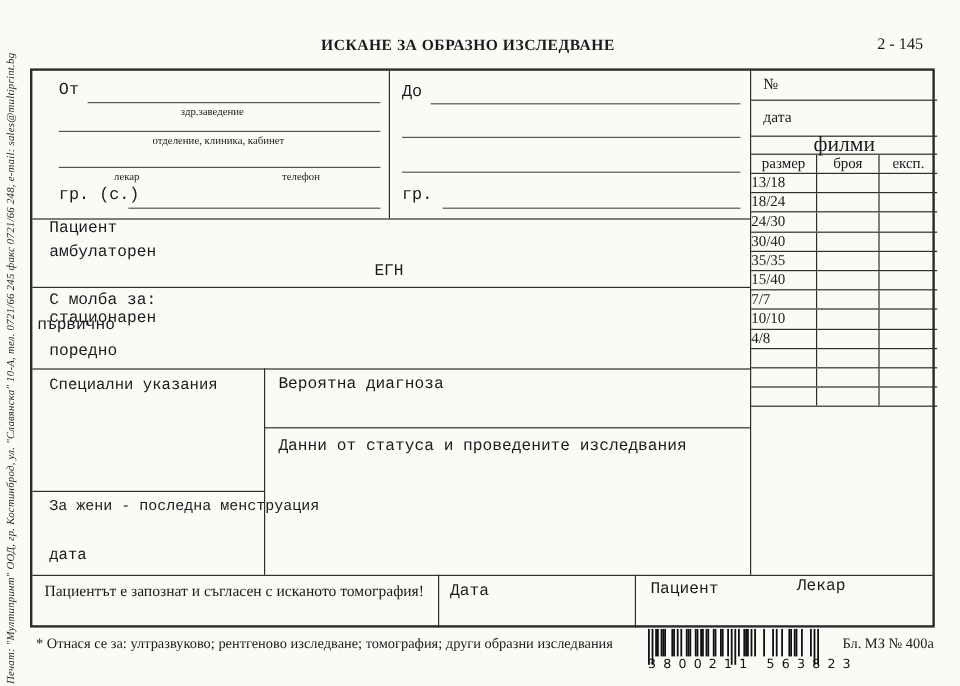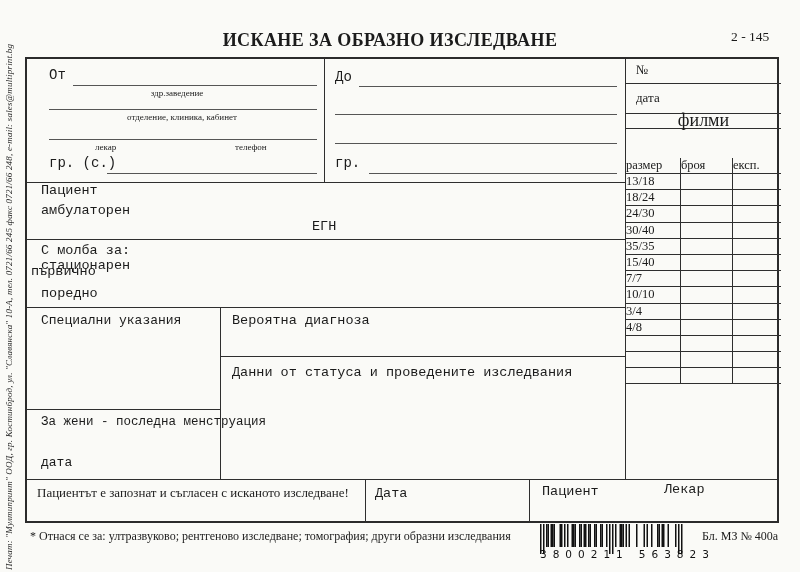--- a/index.html
+++ b/index.html
@@ -14,36 +14,36 @@
   
   .u{position:absolute;height:0;border-bottom:1.2px solid #555;}
   .form{
     position:absolute;left:25px;top:57px;width:754px;height:466px;
     border:2px solid #2b2b2b;box-sizing:border-box;
   }
   .lbl{position:absolute;font-size:13.5px;white-space:nowrap;font-family:Liberation Mono, monospace;}
   .cap{position:absolute;font-size:9px;white-space:nowrap;color:#222;}
   .title{
     position:absolute;left:0;top:30px;width:780px;text-align:center;
-    font-size:18px;font-weight:bold;letter-spacing:.4px;
+    font-size:13px;font-weight:bold;letter-spacing:.4px;
   }
   .formnum{position:absolute;left:731px;top:29px;font-size:13.5px;}
   .credit{
     position:absolute;left:4px;top:570px;transform:rotate(-90deg);
     transform-origin:0 0;white-space:nowrap;font-style:italic;
     font-size:9px;color:#2a2a2a;letter-spacing:.2px;
   }
   
   .ftable{position:absolute;left:598px;top:0;width:156px;height:420px;
     border-left:1.6px solid #2e2e2e;box-sizing:border-box;}
   .ft-cell,.ft-films,.ft-head,.ft-row{box-sizing:border-box;border-bottom:1.3px solid #2e2e2e;}
   .ft-num{height:25px;padding:3px 0 0 10px;font-size:13px;}
   .ft-date{height:30px;padding:6px 0 0 10px;font-size:13px;}
   .ft-films{height:15px;text-align:center;font-size:18px;line-height:13px;}
-  .ft-head{display:flex;height:16px;font-size:12.5px;line-height:14px;margin-top:29px;}
+  .ft-head{display:flex;height:16px;font-size:12.5px;line-height:14px;text-align:center;}
   .ft-row{display:flex;height:16.2px;font-size:12.5px;line-height:15px;text-align:left;}
   .ft-head span,.ft-row span{box-sizing:border-box;display:block;}
   .c1{width:55px;border-right:1.3px solid #2e2e2e;}
   .c2{width:52px;border-right:1.3px solid #2e2e2e;}
   .c3{flex:1;}
   
   .consent{position:absolute;left:10px;top:424px;width:325px;font-size:13px;line-height:1.5;}
   
   .footnote{position:absolute;left:30px;top:529px;font-size:12px;white-space:nowrap;}
   .formcode{position:absolute;left:702px;top:529px;font-size:12px;white-space:nowrap;}
@@ -137,25 +137,20 @@
         <span class="c1">7/7</span>
         <span class="c2"></span>
         <span class="c3"></span>
       </div>
     <div class="ft-row">
         <span class="c1">10/10</span>
         <span class="c2"></span>
         <span class="c3"></span>
       </div>
     <div class="ft-row">
-        <span class="c1">3/4</span>
-        <span class="c2"></span>
-        <span class="c3"></span>
-      </div>
-    <div class="ft-row">
         <span class="c1">4/8</span>
         <span class="c2"></span>
         <span class="c3"></span>
       </div>
     <div class="ft-row">
         <span class="c1"></span>
         <span class="c2"></span>
         <span class="c3"></span>
       </div>
     <div class="ft-row">
@@ -178,21 +173,21 @@
   <div class="lbl" style="left:14px;top:184px;">С молба за:</div>
   <div class="lbl" style="left:4px;top:205px;">първично</div>
   <div class="lbl" style="left:14px;top:227px;">поредно</div>
 
   <div class="lbl" style="left:14px;top:254px;font-size:13px;">Специални указания</div>
   <div class="lbl" style="left:205px;top:254px;">Вероятна диагноза</div>
   <div class="lbl" style="left:205px;top:306px;">Данни от статуса и проведените изследвания</div>
   <div class="lbl" style="left:14px;top:356px;font-size:12.5px;">За жени - последна менструация</div>
   <div class="lbl" style="left:14px;top:396px;font-size:13px;">дата</div>
 
-  <div class="consent">Пациентът е запознат и съгласен с исканото изследване!</div>
+  <div class="consent">Пациентът е запознат и съгласен с исканото томография!</div>
   <div class="lbl" style="left:348px;top:427px;">Дата</div>
   <div class="lbl" style="left:515px;top:425px;">Пациент</div>
   <div class="lbl" style="left:637px;top:423px;">Лекар</div>
 </div>
 
 <div class="footnote">* Отнася се за: ултразвуково; рентгеново изследване; томография; други образни изследвания</div>
 <div class="barcode">
   <svg id="bc-svg" width="150" height="31" viewBox="0 0 150 31" fill="#111">
       <rect x="0.0" y="0" width="1.5" height="30"></rect>
       <rect x="3.0" y="0" width="1.5" height="30"></rect>

